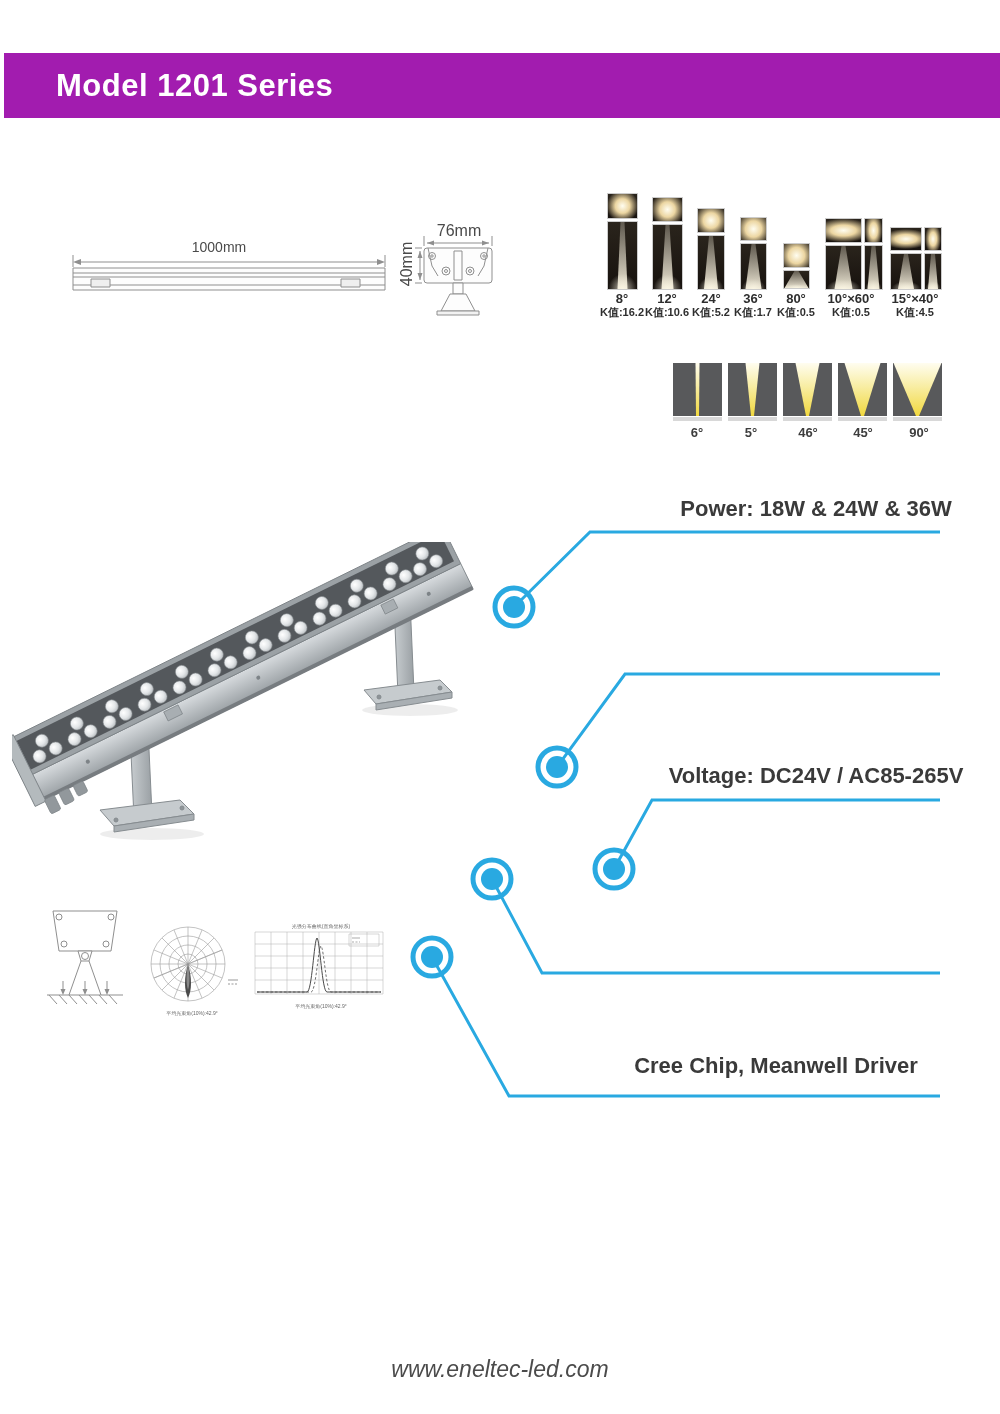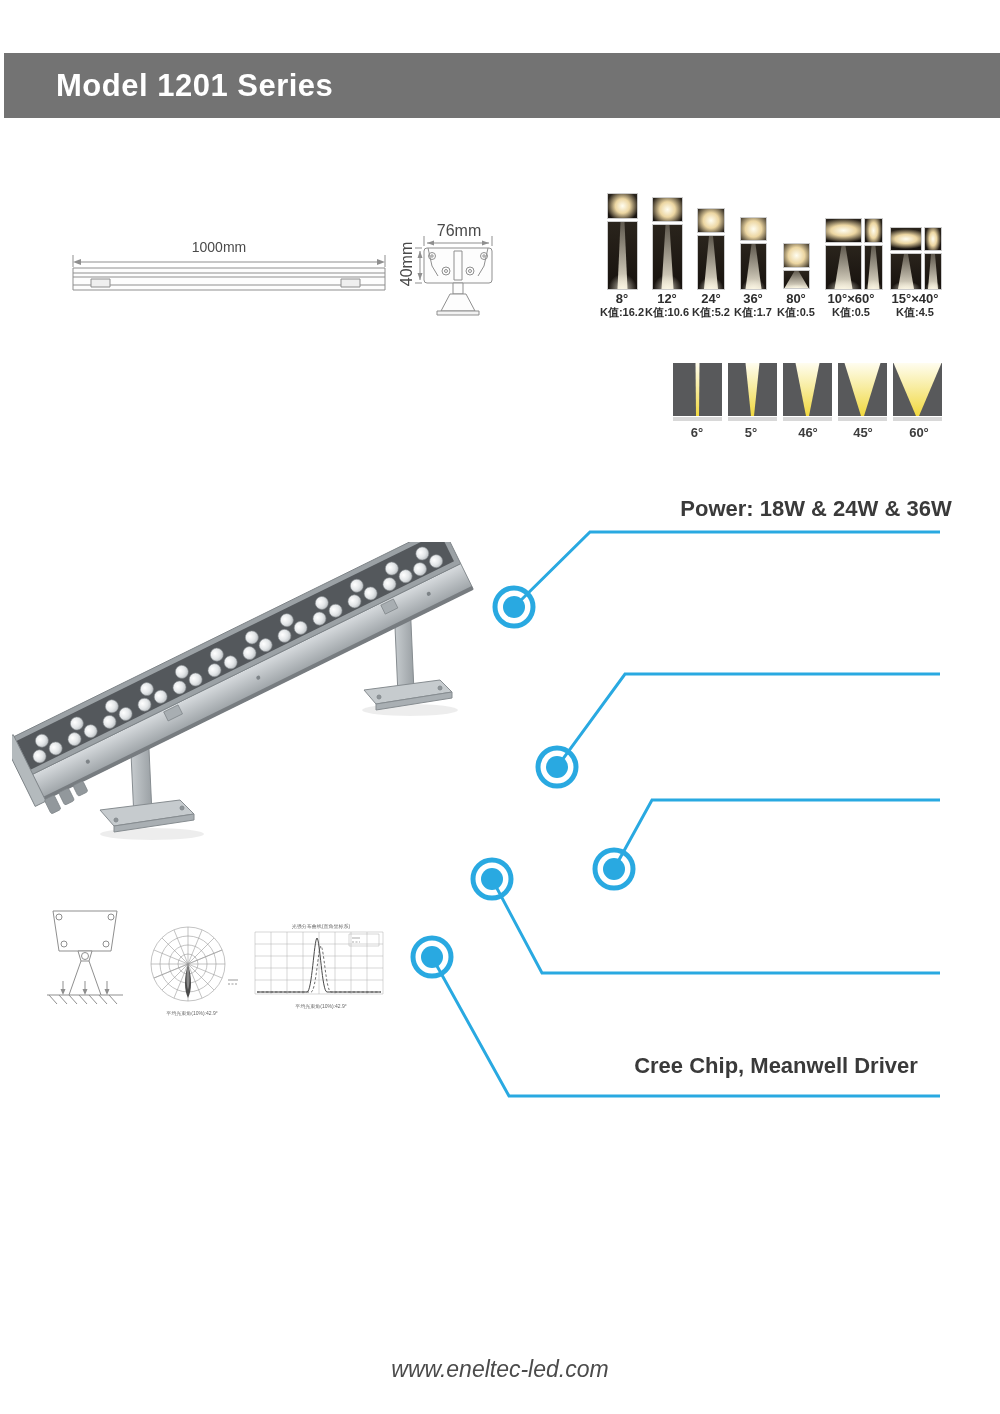--- a/index.html
+++ b/index.html
@@ -4,21 +4,21 @@
 <style>
   html,body{margin:0;padding:0;background:#e8e8e8;}
   .page{
     position:relative;width:1000px;height:1414px;margin:0 auto;
     background:#ffffff;overflow:hidden;
     font-family:"Liberation Sans", sans-serif;color:#3a3a3a;
   }
   
   .header-bar{
     position:absolute;left:4px;right:0;top:53px;height:65px;
-    background:#737373;
+    background:#a21caf;
   }
   .header-title{
     position:absolute;left:52px;top:0;height:65px;line-height:65px;
     color:#ffffff;font-size:31px;font-weight:bold;letter-spacing:0.5px;
     white-space:nowrap;
   }
   
   .dim-label{
     position:absolute;color:#4a4a4a;font-size:14px;font-weight:normal;
     transform:translate(-50%,-50%);white-space:nowrap;
@@ -194,21 +194,21 @@
   <div class="bd-sq" style="left:893px;top:363px;--tw:24px"></div>
   <div class="bd-base" style="left:673px;top:417px"></div>
   <div class="bd-base" style="left:728px;top:417px"></div>
   <div class="bd-base" style="left:783px;top:417px"></div>
   <div class="bd-base" style="left:838px;top:417px"></div>
   <div class="bd-base" style="left:893px;top:417px"></div>
   <div class="bd-label" style="left:697px;top:425px">6°</div>
   <div class="bd-label" style="left:751px;top:425px">5°</div>
   <div class="bd-label" style="left:808px;top:425px">46°</div>
   <div class="bd-label" style="left:863px;top:425px">45°</div>
-  <div class="bd-label" style="left:919px;top:425px">60°</div>
+  <div class="bd-label" style="left:919px;top:425px">90°</div>
 
   <svg class="techsvg" style="left:12px;top:542px" width="620" height="310" viewBox="0 0 620 310">
     <defs>
       <linearGradient id="gside" x1="0" y1="0" x2="0" y2="1">
         <stop offset="0" stop-color="#d7dbde"></stop>
           <stop offset="1" stop-color="#9aa0a4"></stop>
       </linearGradient>
       <linearGradient id="gpost" x1="0" y1="0" x2="1" y2="0">
         <stop offset="0" stop-color="#c9ced1"></stop>
           <stop offset="1" stop-color="#9aa0a4"></stop>
@@ -299,20 +299,21 @@
           <circle cx="492" cy="879" r="11" fill="#29A9E1"></circle>
         </g>
       <g>
           <circle cx="432" cy="957" r="19" fill="none" stroke="#29A9E1" stroke-width="5"></circle>
           <circle cx="432" cy="957" r="11" fill="#29A9E1"></circle>
         </g>
     </g>
   </svg>
 
   <div class="callout-label" style="left:816px;top:496px">Power: 18W &amp; 24W &amp; 36W</div>
+  <div class="callout-label" style="left:816px;top:763px">Voltage: DC24V / AC85-265V</div>
   <div class="callout-label" style="left:776px;top:1053px">Cree Chip, Meanwell Driver</div>
 
   <svg class="techsvg" style="left:45px;top:903px" width="80" height="108" viewBox="0 0 80 108">
     <g stroke="#8f8f8f" stroke-width="1" fill="none">
       <polygon points="8,8 72,8 66,48 14,48" fill="#ffffff"></polygon>
       <circle cx="14" cy="14" r="3"></circle>
         <circle cx="66" cy="14" r="3"></circle>
       <circle cx="19" cy="41" r="3"></circle>
         <circle cx="61" cy="41" r="3"></circle>
       <polygon points="33,48 47,48 44,58 36,58" fill="#ffffff"></polygon>

